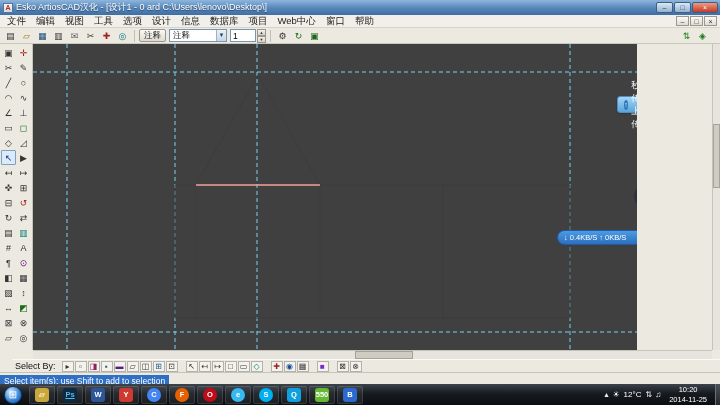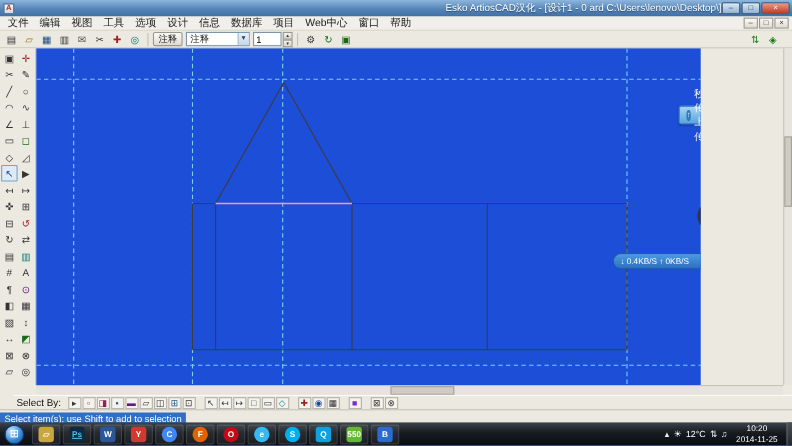--- a/index.html
+++ b/index.html
@@ -3,21 +3,21 @@
 <meta charset="utf-8">
 <style>
 *{box-sizing:border-box;margin:0;padding:0}
 html,body{width:720px;height:405px;overflow:hidden}
 body{font-family:"Liberation Sans",sans-serif;background:#000}
 .window{position:relative;width:720px;height:405px;background:#ece9e0;overflow:hidden}
 
 
 .titlebar{position:absolute;left:0;top:0;width:100%;height:15px;background:linear-gradient(#8db6de,#5585b8 55%,#3f6ea6);display:flex;align-items:center;color:#fff;font-size:9px}
 .title-icon{width:10px;height:10px;margin:0 3px;background:linear-gradient(#f6f6f6,#cfd8e2);border:1px solid #59759a;color:#b03020;font-size:7px;line-height:8px;text-align:center;font-weight:bold}
-.title-text{flex:1;text-align:right;white-space:nowrap;overflow:hidden;text-shadow:0 1px 1px rgba(0,0,0,.45)}
+.title-text{flex:1;text-align:left;white-space:nowrap;overflow:hidden;text-shadow:0 1px 1px rgba(0,0,0,.45)}
 .win-controls{display:flex;gap:1px;margin-right:2px}
 .wc{width:17px;height:11px;font-size:7px;line-height:10px;text-align:center;border-radius:2px;background:linear-gradient(#dce9f5,#93b2ce);color:#1c3least;color:#1c3a5a;border:1px solid #3d5f85}
 .wc.close{background:linear-gradient(#ef9a82,#c23b24);color:#fff;width:26px}
 
 
 .menubar{position:absolute;top:15px;left:0;width:100%;height:13px;background:#f1efe9;border-bottom:1px solid #d6d3ca;display:flex;align-items:center;font-size:9.5px;color:#1a1a1a;padding-left:2px}
 .menu-item{padding:0 5px;cursor:default}
 .mdi{margin-left:auto;display:flex;gap:1px;margin-right:3px}
 .mdi span{width:13px;height:10px;border:1px solid #9a978e;background:linear-gradient(#fbfaf6,#dedbd2);font-size:7px;line-height:9px;text-align:center;color:#333}
 
@@ -33,21 +33,21 @@
 .tb-input{width:26px;height:13px;border:1px solid #7a96af;font-size:8.5px;padding:0 2px;font-family:inherit}
 .spin{display:inline-flex;flex-direction:column;width:9px;height:13px}
 .spin i{flex:1;background:linear-gradient(#f4f2ec,#d6d3ca);border:1px solid #9a978e;font-size:4px;line-height:5px;text-align:center;font-style:normal;color:#333}
 
 
 .palette{position:absolute;left:0;top:44px;width:33px;height:306px;background:#ece9e0;border-right:1px solid #c6c3b9;display:grid;grid-template-columns:repeat(2,15px);grid-auto-rows:15px;padding:1px;align-content:start}
 .pal-ic{width:15px;height:15px;font-size:9px;line-height:14px;text-align:center;color:#333;border:1px solid transparent;border-radius:1px}
 .palette .pal-ic:nth-child(15){background:#dcebf7;border:1px solid #7aa2c8}
 
 
-.canvas{position:absolute;left:33px;top:44px;width:604px;height:306px;background:#1d4ed8;overflow:hidden}
+.canvas{position:absolute;left:33px;top:44px;width:604px;height:306px;background:#404040;overflow:hidden}
 .canvas svg{position:absolute;left:0;top:0}
 
 
 .vscroll{position:absolute;right:0;top:44px;width:8px;height:306px;background:#e6e4dc;border-left:1px solid #c6c3b9}
 .vthumb{position:absolute;left:0;top:80px;width:7px;height:64px;background:#cfccc2;border:1px solid #a6a39a}
 .hscroll{position:absolute;left:33px;top:350px;width:679px;height:9px;background:#e6e4dc;border-top:1px solid #c6c3b9}
 .hthumb{position:absolute;left:322px;top:0;width:58px;height:8px;background:#cfccc2;border:1px solid #a6a39a}
 
 
 .selectby{position:absolute;left:12px;top:359px;width:100%;height:13px;background:#ece9e0;border-top:1px solid #fbfaf6;display:flex;align-items:center;font-size:9px;color:#111;padding-left:3px;gap:6px}

